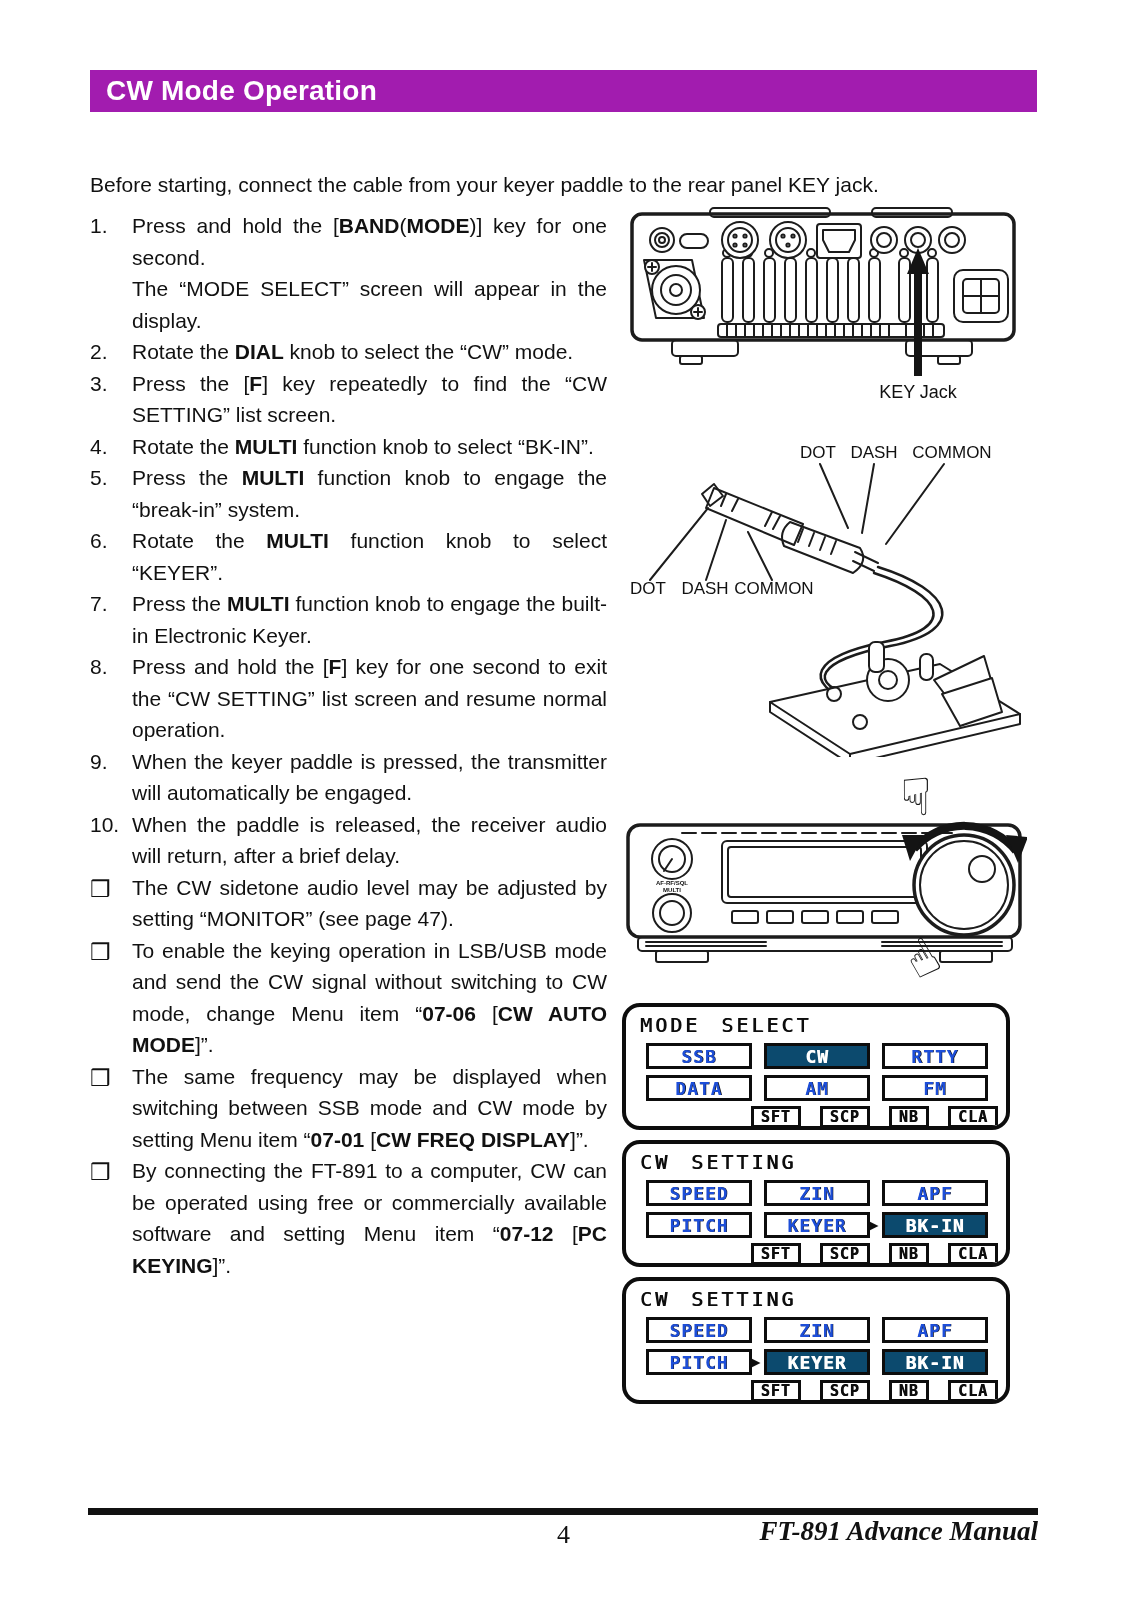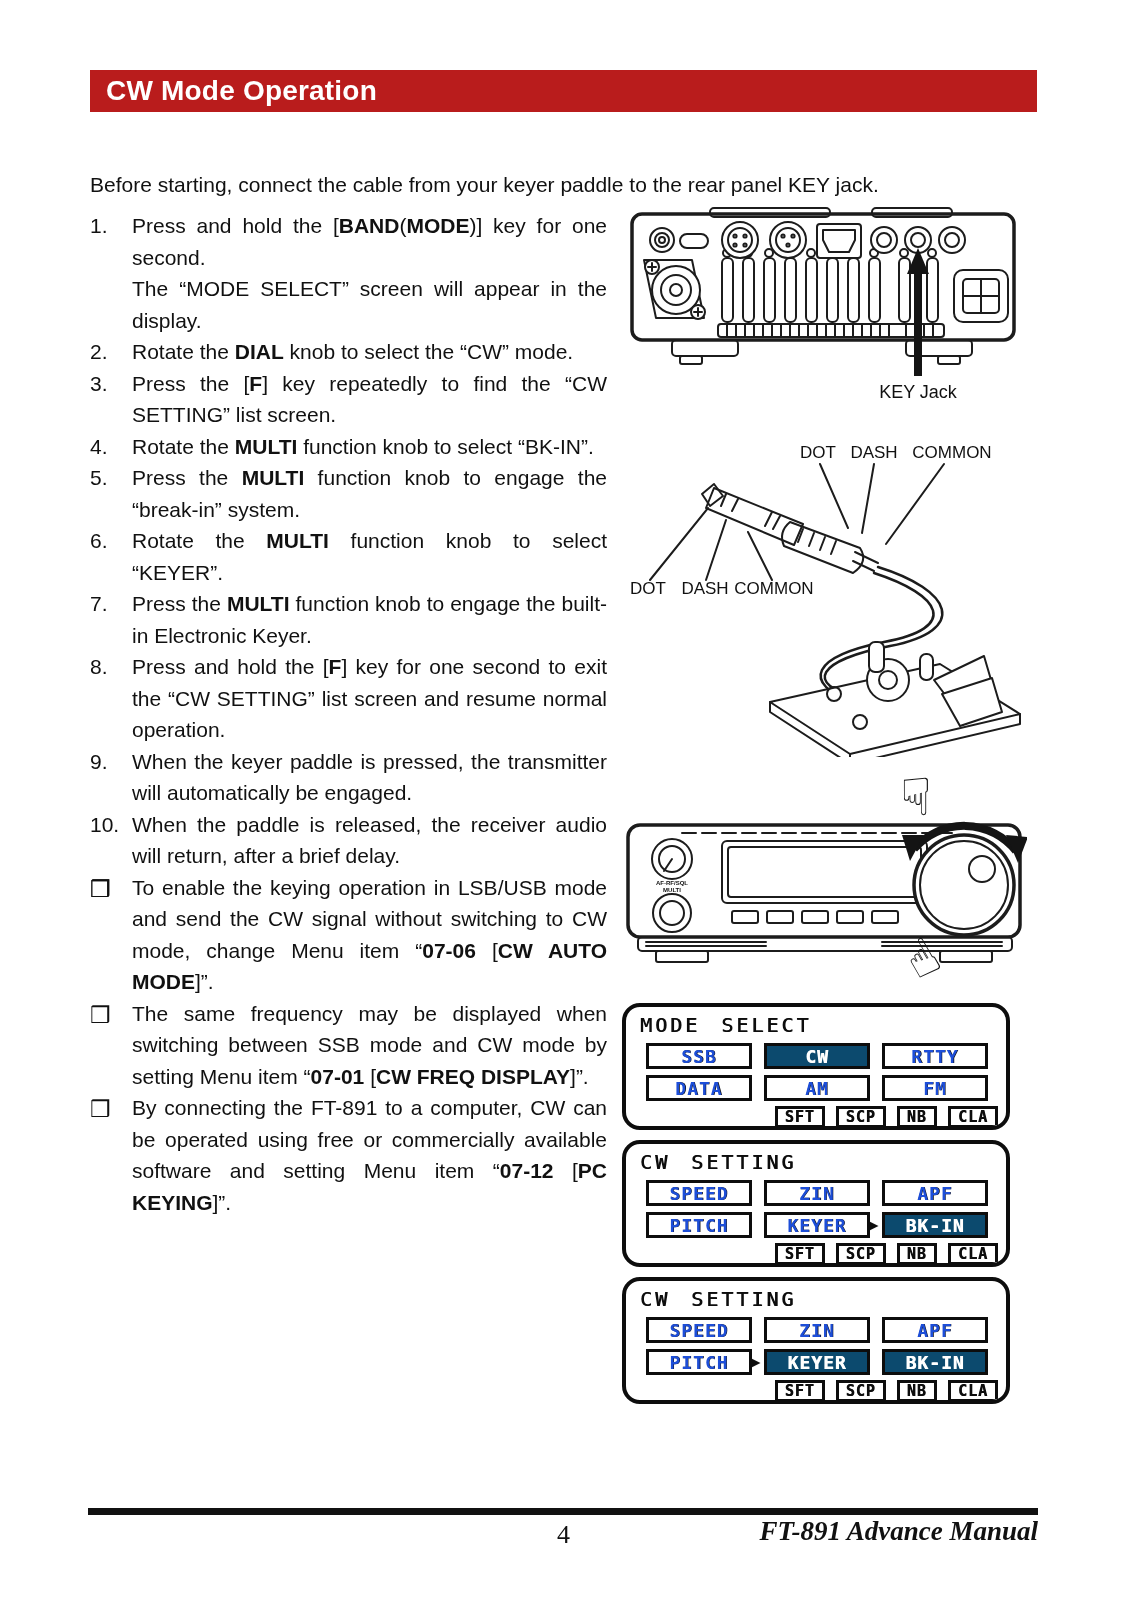--- a/index.html
+++ b/index.html
@@ -3,21 +3,21 @@
 <meta charset="utf-8">
 <style>
   html,body{margin:0;padding:0;background:#fff;}
   .page{
     position:relative;width:1128px;height:1600px;background:#fff;overflow:hidden;
     font-family:"Liberation Sans", sans-serif;color:#111;box-sizing:border-box;
   }
   
   .header-bar{
     position:absolute;left:90px;top:70px;width:947px;height:42px;
-    background:#b91c1c;color:#fff;font-size:28px;font-weight:bold;
+    background:#a21caf;color:#fff;font-size:28px;font-weight:bold;
     line-height:42px;padding-left:16px;box-sizing:border-box;letter-spacing:.2px;
   }
   .section-wrap{position:absolute;left:90px;top:131px;width:947px;height:34px;}
   .section-graybar{position:absolute;left:0;right:0;bottom:1px;height:17px;background:#b3b3b3;}
   .section-text{position:relative;font-size:25px;font-weight:bold;letter-spacing:.2px;}
   .intro{position:absolute;left:90px;top:173px;width:947px;font-size:21px;}
   
   .left-col{position:absolute;left:90px;top:210px;width:517px;}
   .right-col{position:absolute;left:622px;top:200px;width:415px;}
   .step-item,.note-item{
@@ -51,21 +51,21 @@
     width:106px;height:26px;border:3px solid #0d0d0d;box-sizing:border-box;
     display:flex;align-items:center;justify-content:center;
     font-weight:bold;font-size:18px;letter-spacing:1px;color:#1d4ed8;
     text-shadow:.6px 0 0 #0d0d0d;background:#fff;
   }
   .mode-cell.inv{background:#0c4a6e;color:#fff;text-shadow:.6px 0 0 #fff;border-color:#0d0d0d;}
   .cursor{
     position:absolute;left:-15px;top:4px;font-size:15px;color:#0d0d0d;
     font-family:"DejaVu Sans",sans-serif;
   }
-  .softkey-row{position:absolute;right:8px;bottom:-2px;display:flex;gap:11px;justify-content:space-between;}
+  .softkey-row{position:absolute;right:8px;bottom:-2px;display:flex;gap:19px;justify-content:space-between;}
   .softkey{
     border:3px solid #0d0d0d;background:#fff;color:#0d0d0d;font-weight:bold;font-size:15px;
     padding:0 7px;height:22px;display:flex;align-items:center;letter-spacing:1px;
     text-shadow:.5px 0 0 #0d0d0d;box-sizing:border-box;
   }
   
   .footer-line{position:absolute;left:88px;top:1508px;width:950px;height:7px;background:#111;}
   .footer-pagenum{
     position:absolute;left:90px;top:1520px;width:947px;text-align:center;
     font-family:"Liberation Serif",serif;font-size:26px;
@@ -94,21 +94,21 @@
         <div class="step-item"><span class="step-num">3.</span><span>Press the [</span><span class="b">F</span><span>] key repeatedly to find the “CW SETTING” list screen.</span></div>
         <div class="step-item"><span class="step-num">4.</span><span>Rotate the </span><span class="b">MULTI</span><span> function knob to select “BK-IN”.</span></div>
         <div class="step-item"><span class="step-num">5.</span><span>Press the </span><span class="b">MULTI</span><span> function knob to engage the “break-in” system.</span></div>
         <div class="step-item"><span class="step-num">6.</span><span>Rotate the </span><span class="b">MULTI</span><span> function knob to select “KEYER”.</span></div>
         <div class="step-item"><span class="step-num">7.</span><span>Press the </span><span class="b">MULTI</span><span> function knob to engage the built-in Electronic Keyer.</span></div>
         <div class="step-item"><span class="step-num">8.</span><span>Press and hold the [</span><span class="b">F</span><span>] key for one second to exit the “CW SETTING” list screen and resume normal operation.</span></div>
         <div class="step-item"><span class="step-num">9.</span><span>When the keyer paddle is pressed, the transmitter will automatically be engaged.</span></div>
         <div class="step-item"><span class="step-num">10.</span><span>When the paddle is released, the receiver audio will return, after a brief delay.</span></div>
       </div>
     <div id="notes-list">
-        <div class="note-item"><span class="note-bullet">❒</span></div>
+        <div class="note-item"><span class="note-bullet">❒</span><span>The CW sidetone audio level may be adjusted by setting “MONITOR” (see page 47).</span></div>
         <div class="note-item"><span class="note-bullet">❒</span><span>To enable the keying operation in LSB/USB mode and send the CW signal without switching to CW mode, change Menu item “</span><span class="b">07-06</span><span> [</span><span class="b">CW AUTO MODE</span><span>]”.</span></div>
         <div class="note-item"><span class="note-bullet">❒</span><span>The same frequency may be displayed when switching between SSB mode and CW mode by setting Menu item “</span><span class="b">07-01</span><span> [</span><span class="b">CW FREQ DISPLAY</span><span>]”.</span></div>
         <div class="note-item"><span class="note-bullet">❒</span><span>By connecting the FT-891 to a computer, CW can be operated using free or commercially available software and setting Menu item “</span><span class="b">07-12</span><span> [</span><span class="b">PC KEYING</span><span>]”.</span></div>
       </div>
   </div>
 
   <div class="right-col">
 
     <svg class="diagram" width="405" height="210" viewBox="0 0 405 210">
       <rect class="lineart" x="88" y="8" width="120" height="9" rx="4"></rect>

